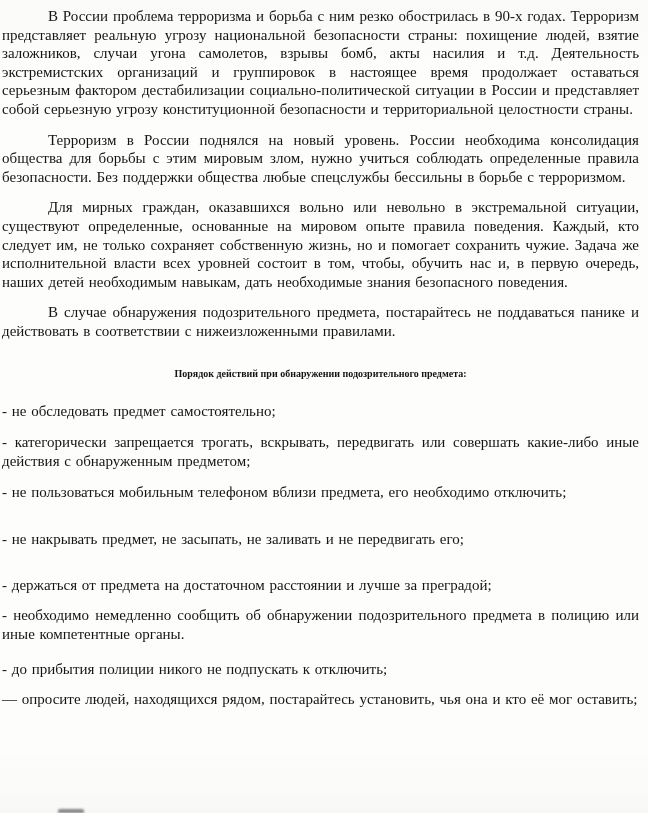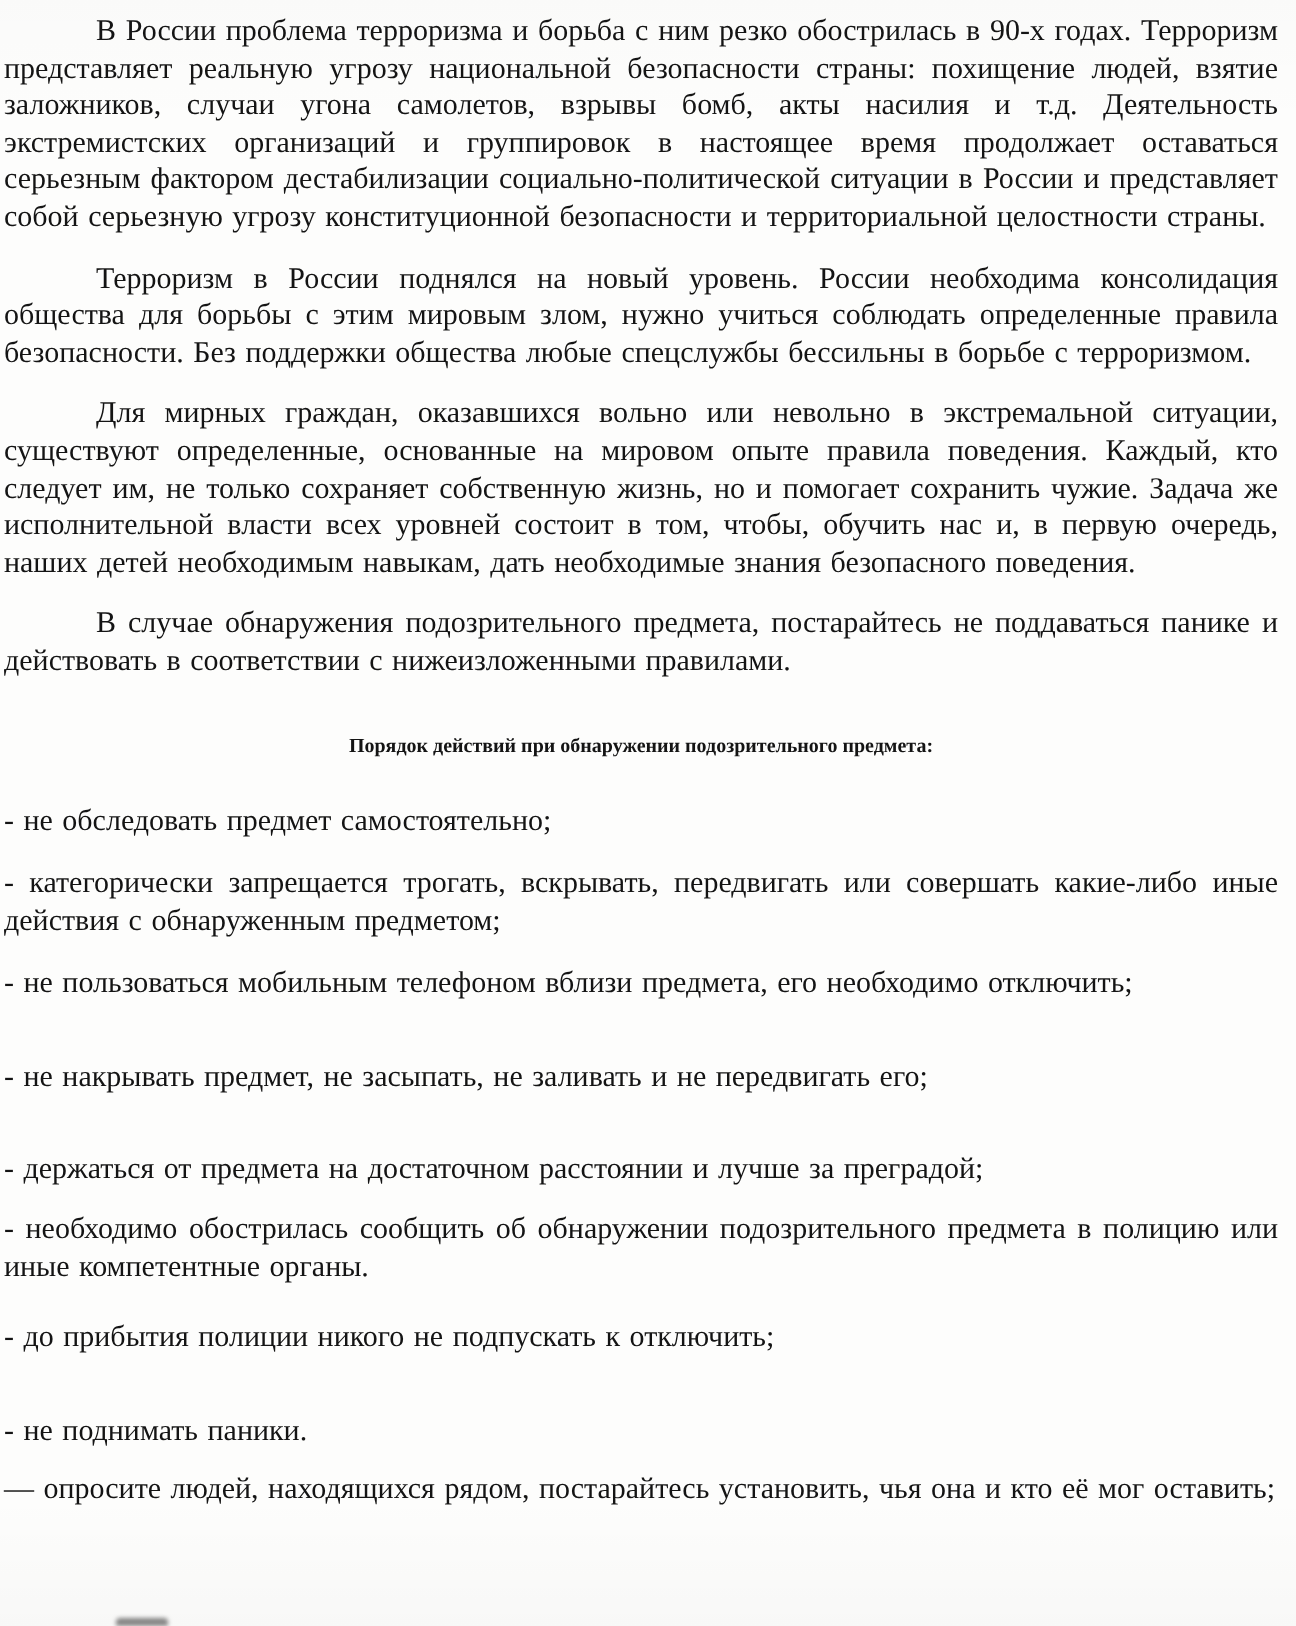--- a/index.html
+++ b/index.html
@@ -80,22 +80,21 @@
 
   <p class="para">В случае обнаружения подозрительного предмета, постарайтесь не поддаваться панике и действовать в соответствии с нижеизложенными правилами.</p>
 
   <p class="section-heading">Порядок действий при обнаружении подозрительного предмета:</p>
 
   <p class="list-item">- не обследовать предмет самостоятельно;</p>
   <p class="list-item">- категорически запрещается трогать, вскрывать, передвигать или совершать какие-либо иные действия с обнаруженным предметом;</p>
   <p class="list-item">- не пользоваться мобильным телефоном вблизи предмета, его необходимо отключить;</p>
   <p class="list-item tight">- не накрывать предмет, не засыпать, не заливать и не передвигать его;</p>
   <p class="list-item tight">- держаться от предмета на достаточном расстоянии и лучше за преградой;</p>
-  <p class="list-item">- необходимо обострилась сообщить об обнаружении подозрительного предмета в полицию или иные компетентные органы.</p>
+  <p class="list-item">- необходимо немедленно сообщить об обнаружении подозрительного предмета в полицию или иные компетентные органы.</p>
   <p class="list-item tight" style="margin-top:17px">- до прибытия полиции никого не подпускать к отключить;</p>
-  <p class="list-item tight">- не поднимать паники.</p>
 
 
   <p class="dash-item">— опросите людей, находящихся рядом, постарайтесь установить, чья она и кто её мог оставить;</p>
 
   <div class="smudge"></div>
 
 </div>
 
 </body></html>

